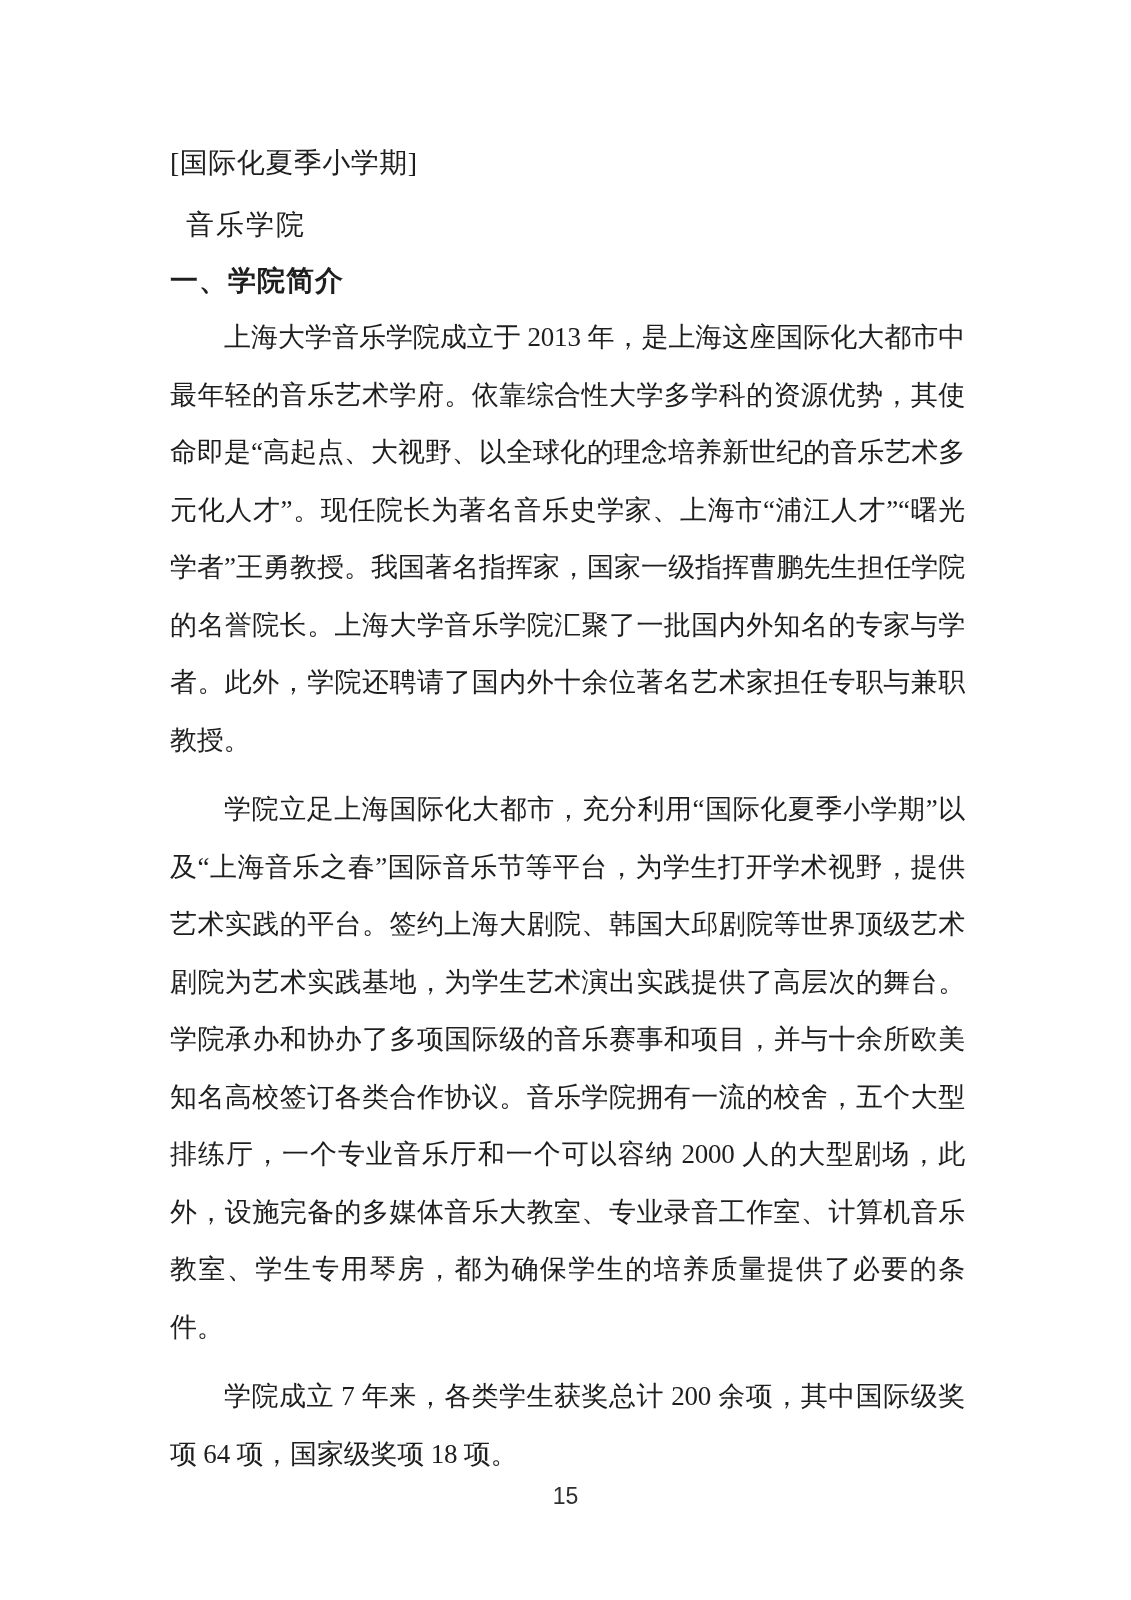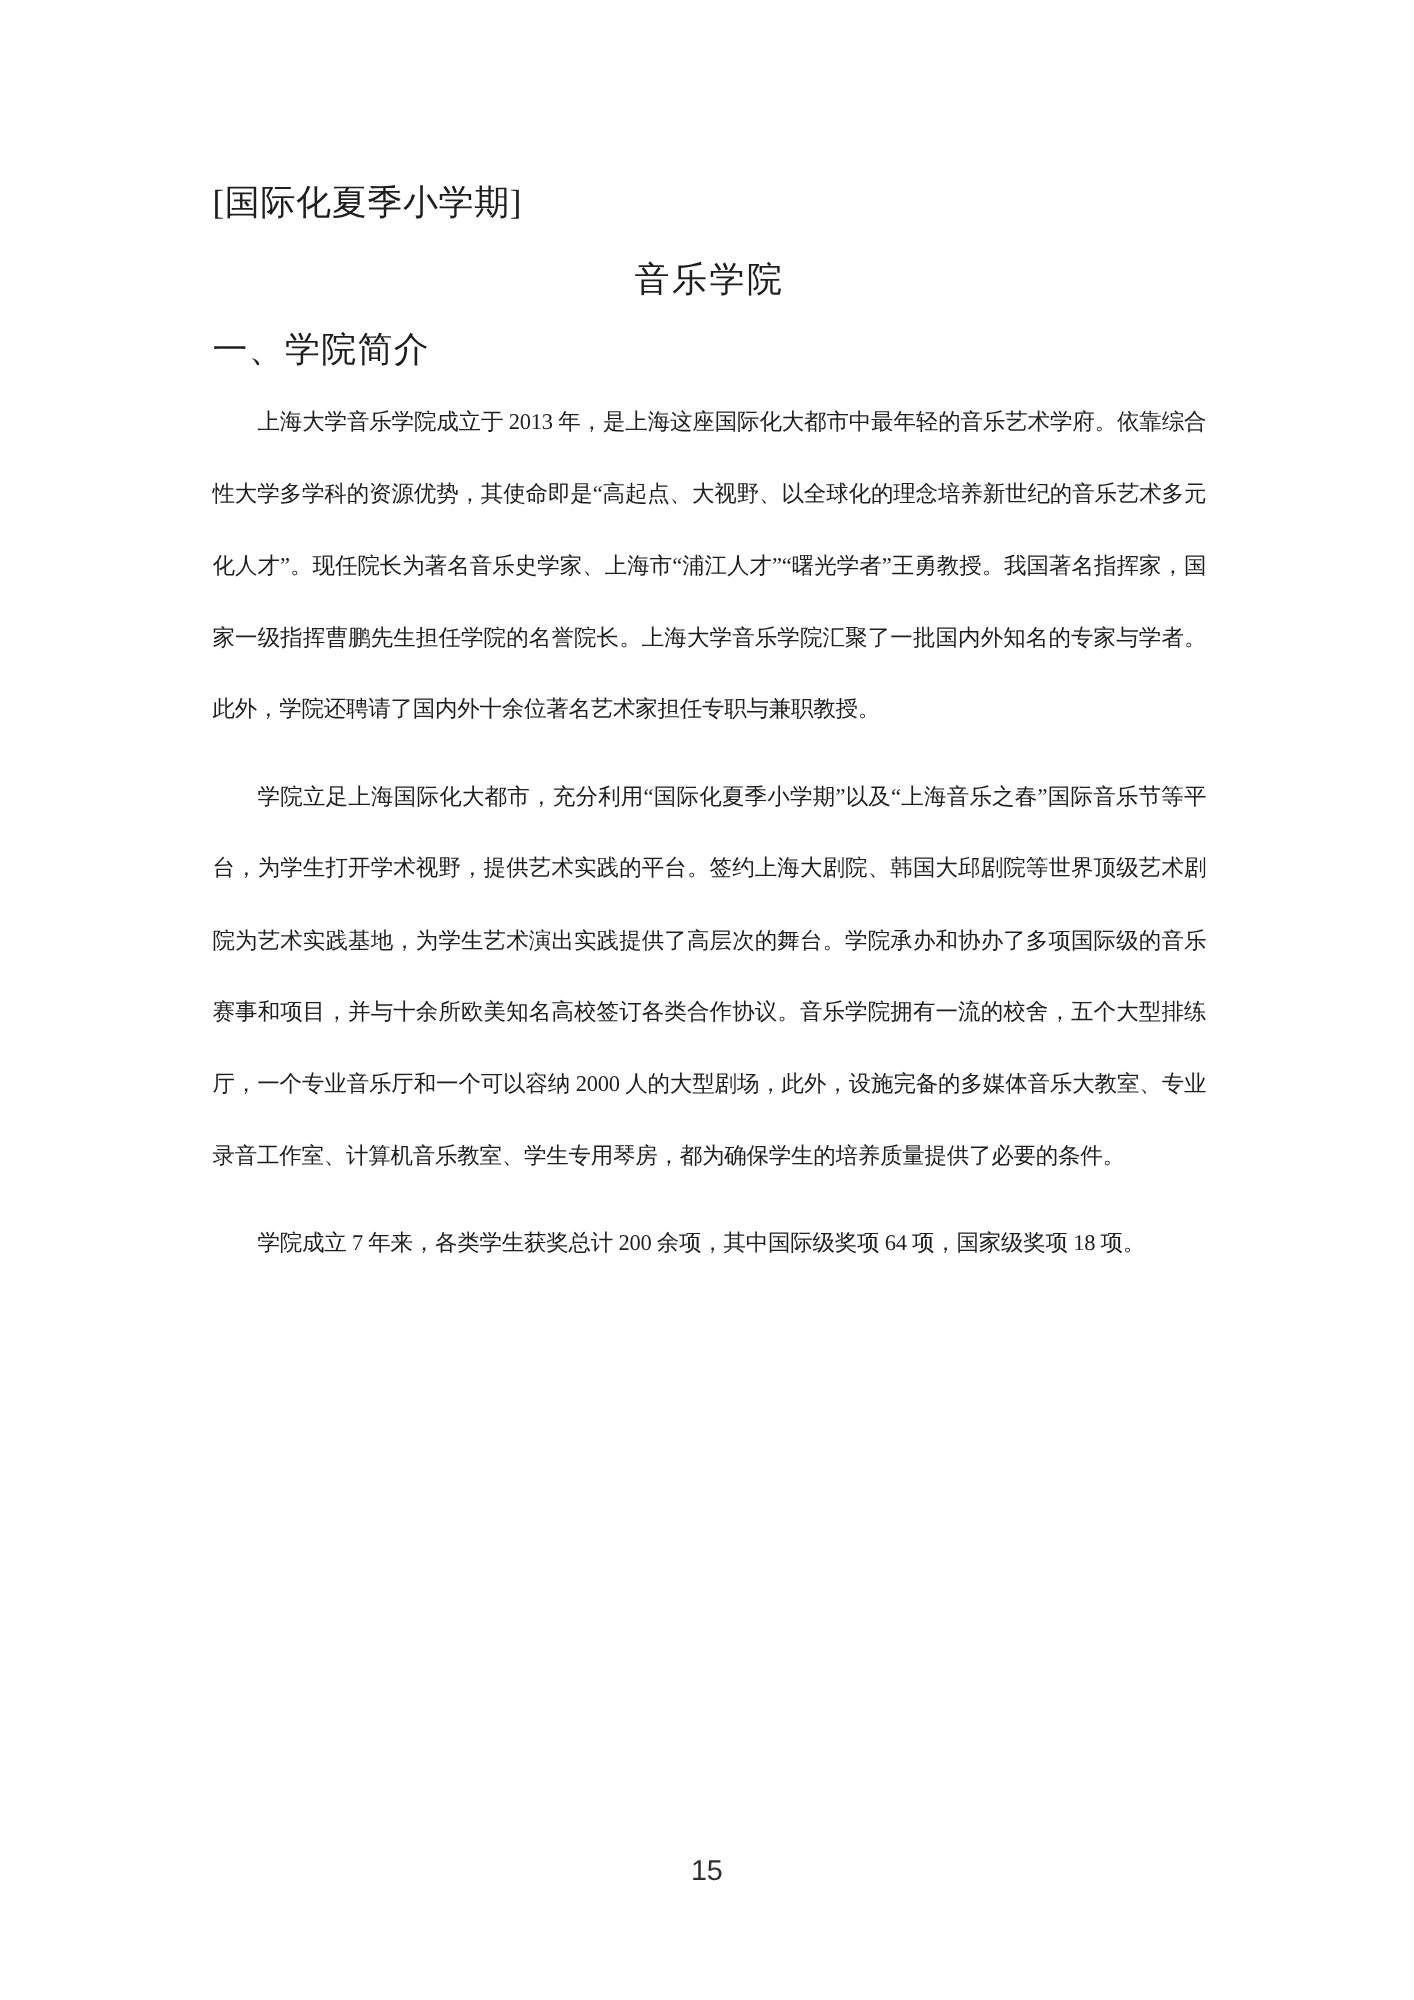--- a/index.html
+++ b/index.html
@@ -21,47 +21,46 @@
     position: absolute;
     left: 170px;
     top: 144px;
     font-size: 28px;
     line-height: 38px;
     letter-spacing: 0.5px;
     white-space: nowrap;
   }
   .center-title {
     position: absolute;
-    left: 170px;
+    left: 186px;
     top: 206px;
     width: 795px;
-    text-align: center;
     font-size: 28px;
     line-height: 38px;
     letter-spacing: 2px;
   }
   .content {
     position: absolute;
     left: 170px;
     top: 252px;
     width: 795px;
   }
   .sec-heading {
     margin: 0;
     font-size: 28px;
-    font-weight: 400;
+    font-weight: 700;
     line-height: 57px;
     letter-spacing: 1px;
   }
   .sec-heading.second {
     margin-top: 2px;
   }
   .content p {
     margin: 0;
-    font-size: 18px;
+    font-size: 27px;
     line-height: 57.5px;
     text-align: justify;
     text-indent: 2em;
     letter-spacing: -0.2px;
   }
   .content p + p {
     margin-top: 12px;
   }
   .page-number {
     position: absolute;

